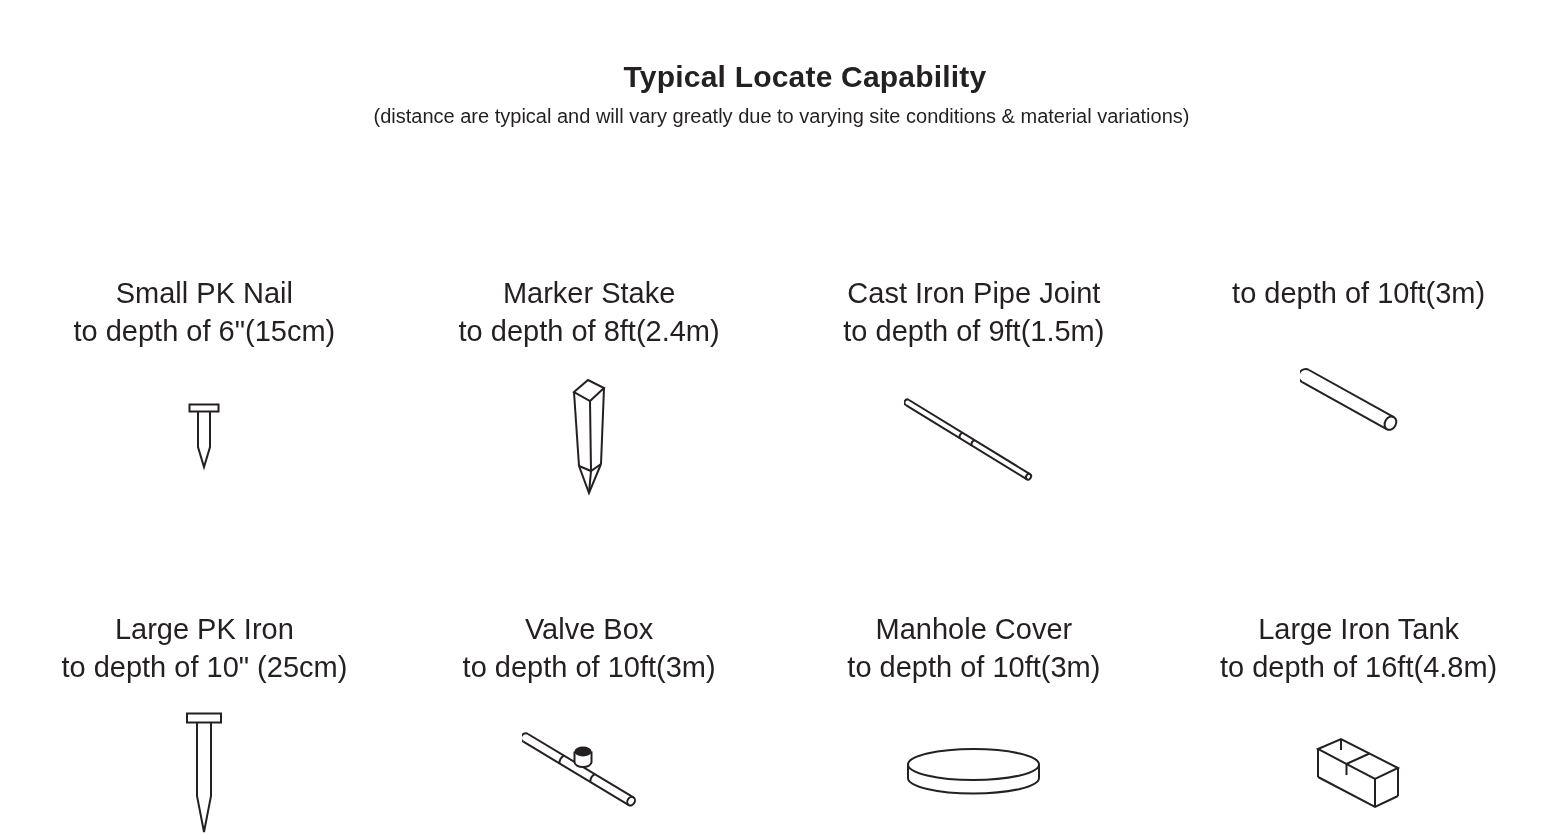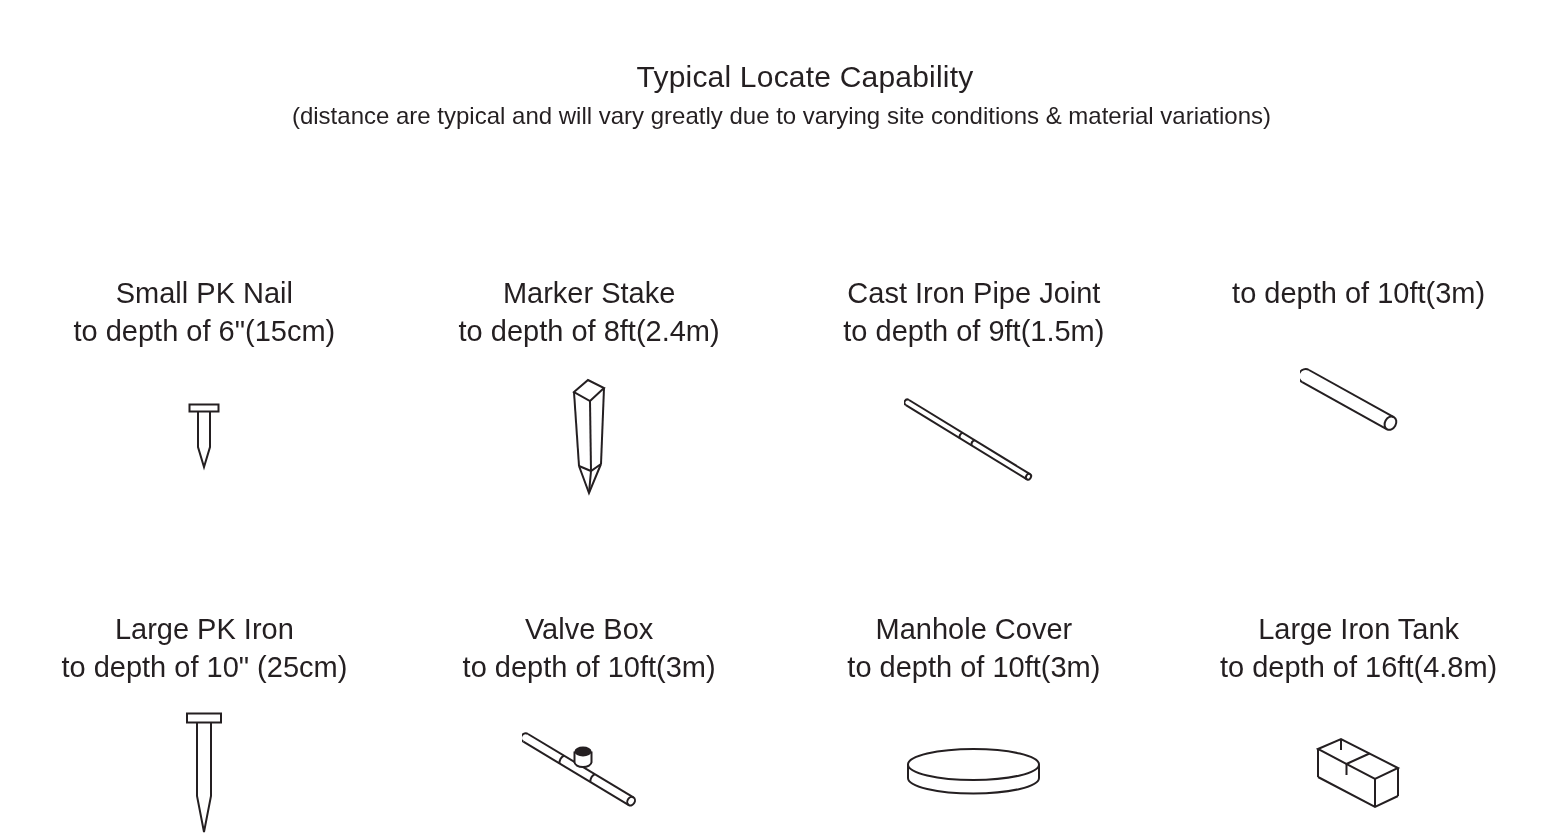--- a/index.html
+++ b/index.html
@@ -9,26 +9,26 @@
     width:1563px; height:834px;
     background: var(--bg);
     color: var(--ink);
     font-family: "Liberation Sans", sans-serif;
     overflow: hidden;
   }
   .page { width:1563px; height:834px; position:relative; }
 
   .header { text-align:center; padding-top:58px; }
   .title {
-    font-size:30px; font-weight:normal; line-height:38px;
+    font-size:30px; font-weight:bold; line-height:38px;
     letter-spacing:0.2px;
     margin-left:47px;
   }
   .subtitle {
-    font-size:24px; line-height:40px;
+    font-size:20px; line-height:40px;
   }
 
   .row {
     display:grid;
     grid-template-columns: repeat(4, 1fr);
     padding:0 12px;
   }
   .row-1 { margin-top:96px; }
   .row-2 { margin-top:56px; }
 

